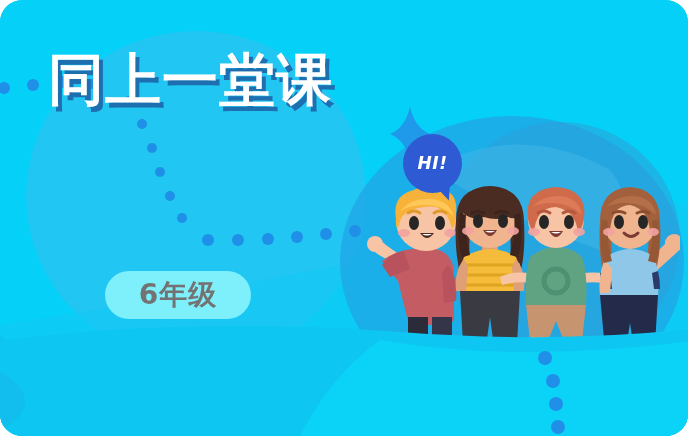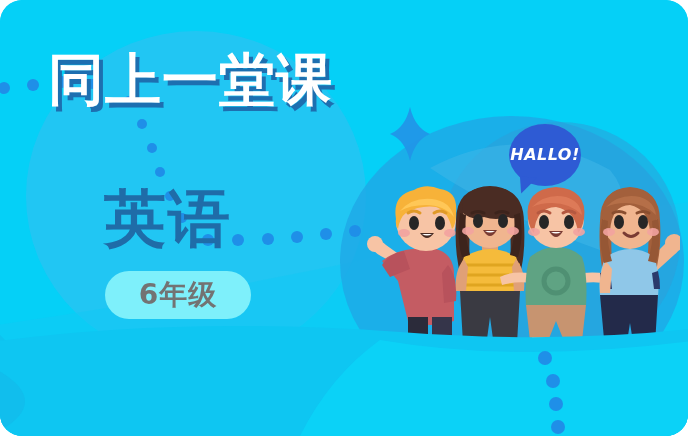--- a/index.html
+++ b/index.html
@@ -225,31 +225,30 @@
       <circle cx="238" cy="240" r="6"></circle>
       <circle cx="268" cy="239" r="6"></circle>
       <circle cx="297" cy="237" r="6"></circle>
       <circle cx="326" cy="234" r="6"></circle>
       <circle cx="355" cy="231" r="6"></circle>
     </g>
   </svg>
 
   <div id="title-block">
     <div id="main-title">同上一堂课</div>
-    <div id="subject-title">英语</div>
     <div id="grade-badge">
       <span id="grade-badge-label">6年级</span>
     </div>
   </div>
 
-
-  <div class="bubble" id="bubble-hallo">
-    <span class="bubble-text">HALLO!</span>
+  <div class="bubble" id="bubble-hi">
+    <span class="bubble-text">HI!</span>
     <span class="tail"></span>
   </div>
+
 
   <svg id="kids" viewBox="0 0 320 180" width="320" height="180">
 
     <g>
 
       <path d="M 36 78 Q 20 72 14 66 Q 8 60 14 56 Q 20 54 26 60 L 40 70 Z" fill="#f7c4a5"></path>
       <circle cx="15" cy="59" r="8" fill="#f7c4a5"></circle>
 
       <path d="M 22 76 Q 34 66 52 64 L 76 64 Q 92 68 94 86 L 94 136 Q 70 144 48 136 L 38 96 Z" fill="#c45c63"></path>
 

